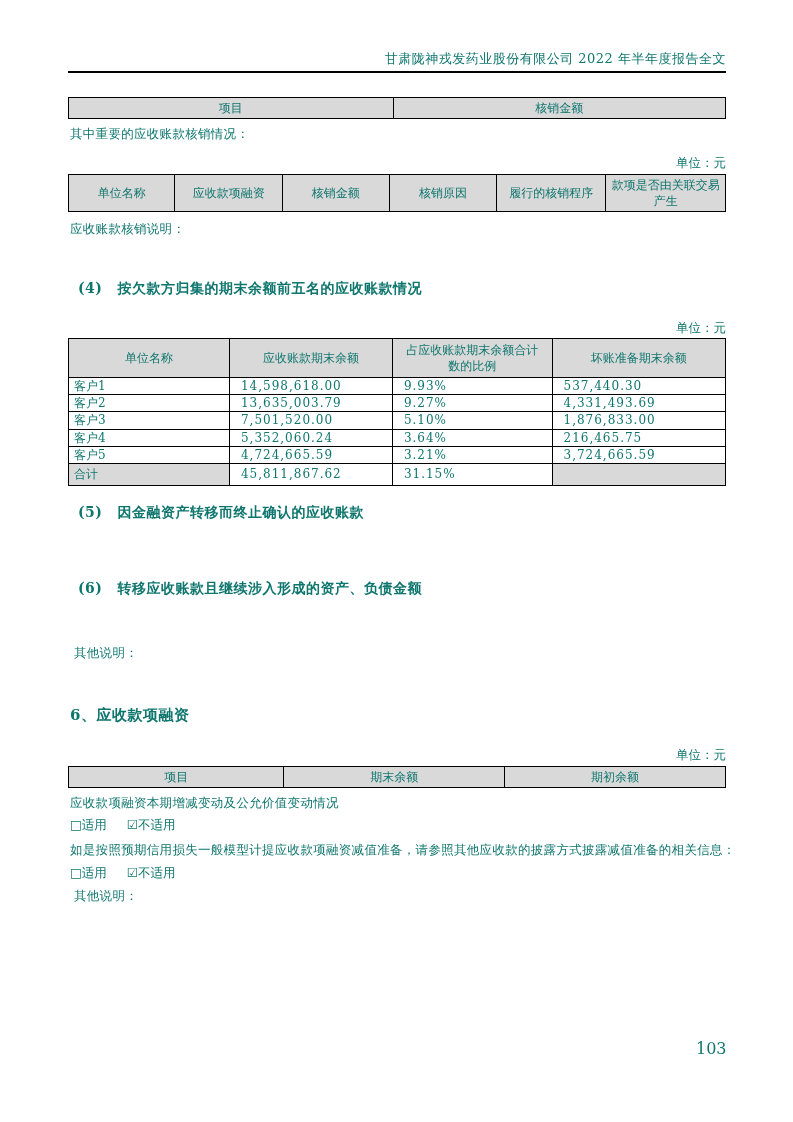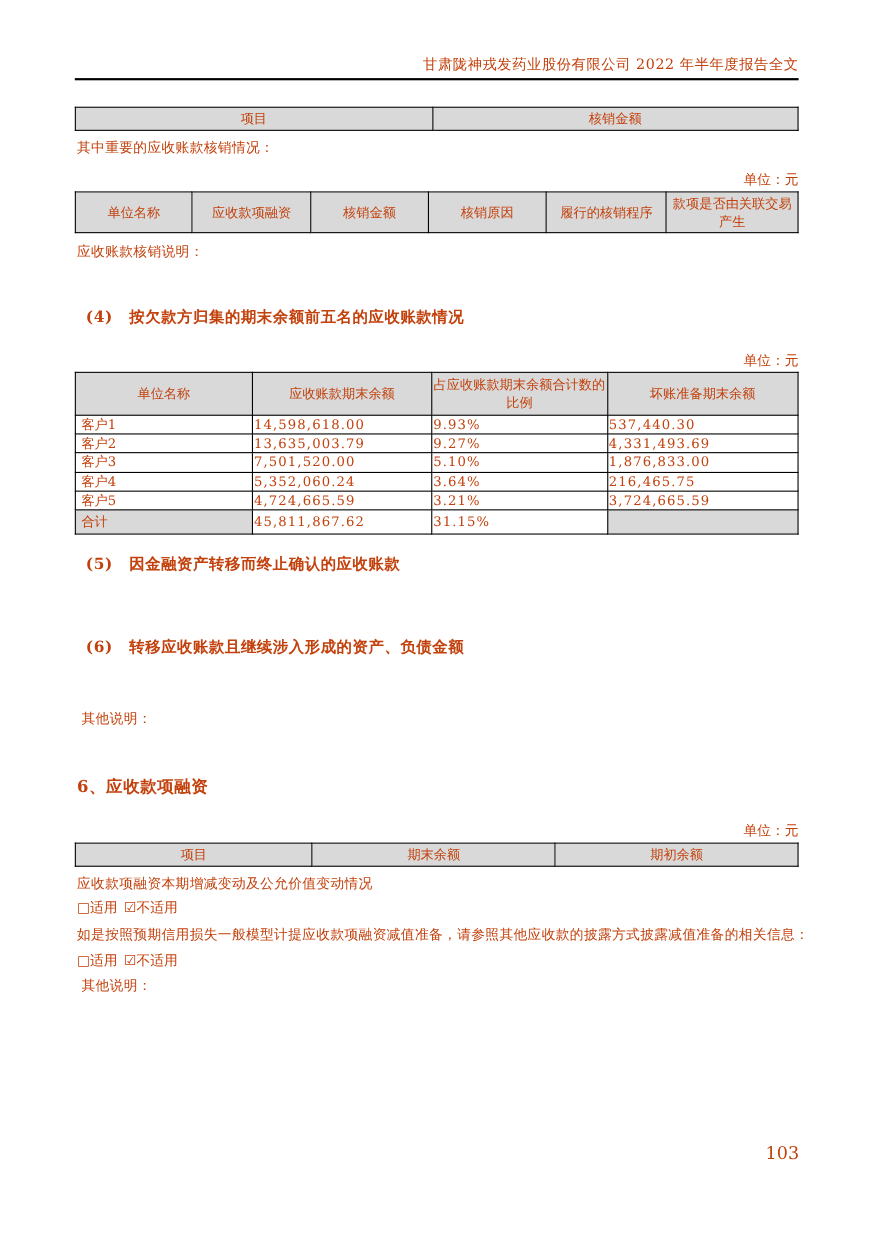--- a/index.html
+++ b/index.html
@@ -2,21 +2,21 @@
 <html><head>
 <meta charset="utf-8">
 <style>
   html,body { margin:0; padding:0; background:#e8e8e8; }
   .page {
     position:relative;
     width:793px; height:1122px;
     margin:0 auto;
     background:#ffffff;
     font-family:"DejaVu Serif","Liberation Serif",serif;
-    color:#c2410c;
+    color:#0f766e;
     overflow:hidden;
   }
   .abs { position:absolute; }
 
   .doc-header {
     top:50px; right:67px;
     font-size:13px; letter-spacing:0.5px;
     white-space:nowrap;
   }
   .header-rule {
@@ -26,21 +26,21 @@
   }
 
   table {
     border-collapse:collapse;
     table-layout:fixed;
     width:658px;
     font-size:12px;
   }
   td {
     border:1px solid #000;
-    padding:1px 1px;
+    padding:1px 11px;
     vertical-align:middle;
     overflow:hidden;
     line-height:1.35;
   }
   .gray { background:#d9d9d9; }
   .hc { text-align:center; }
   .num { padding-right:7px; letter-spacing:1px; font-size:12px; }
   .name { text-align:left; padding-left:5px; font-size:12px; }
 
   .t1 { top:97px; left:68px; }
@@ -60,21 +60,21 @@
   .body-text { font-size:12.5px; white-space:nowrap; letter-spacing:0.3px; }
   .unit { font-size:12.5px; white-space:nowrap; }
 
   .heading {
     font-size:14px; font-weight:bold; white-space:nowrap; letter-spacing:0.5px;
   }
   .heading .h-num { margin-right:15px; }
   .heading-main { font-size:15px; font-weight:bold; white-space:nowrap; letter-spacing:0.5px; }
 
   .cb-line { font-size:12.5px; white-space:nowrap; }
-  .cb-line .cb-item { margin-right:6px;text-align:center; }
+  .cb-line .cb-item { margin-right:20px;text-align:center; }
 
   .page-num { font-size:16px; }
 </style>
 </head>
 <body>
 
 <div class="page">
 
   <div class="abs doc-header">甘肃陇神戎发药业股份有限公司 2022 年半年度报告全文</div>
   <div class="abs header-rule"></div>

